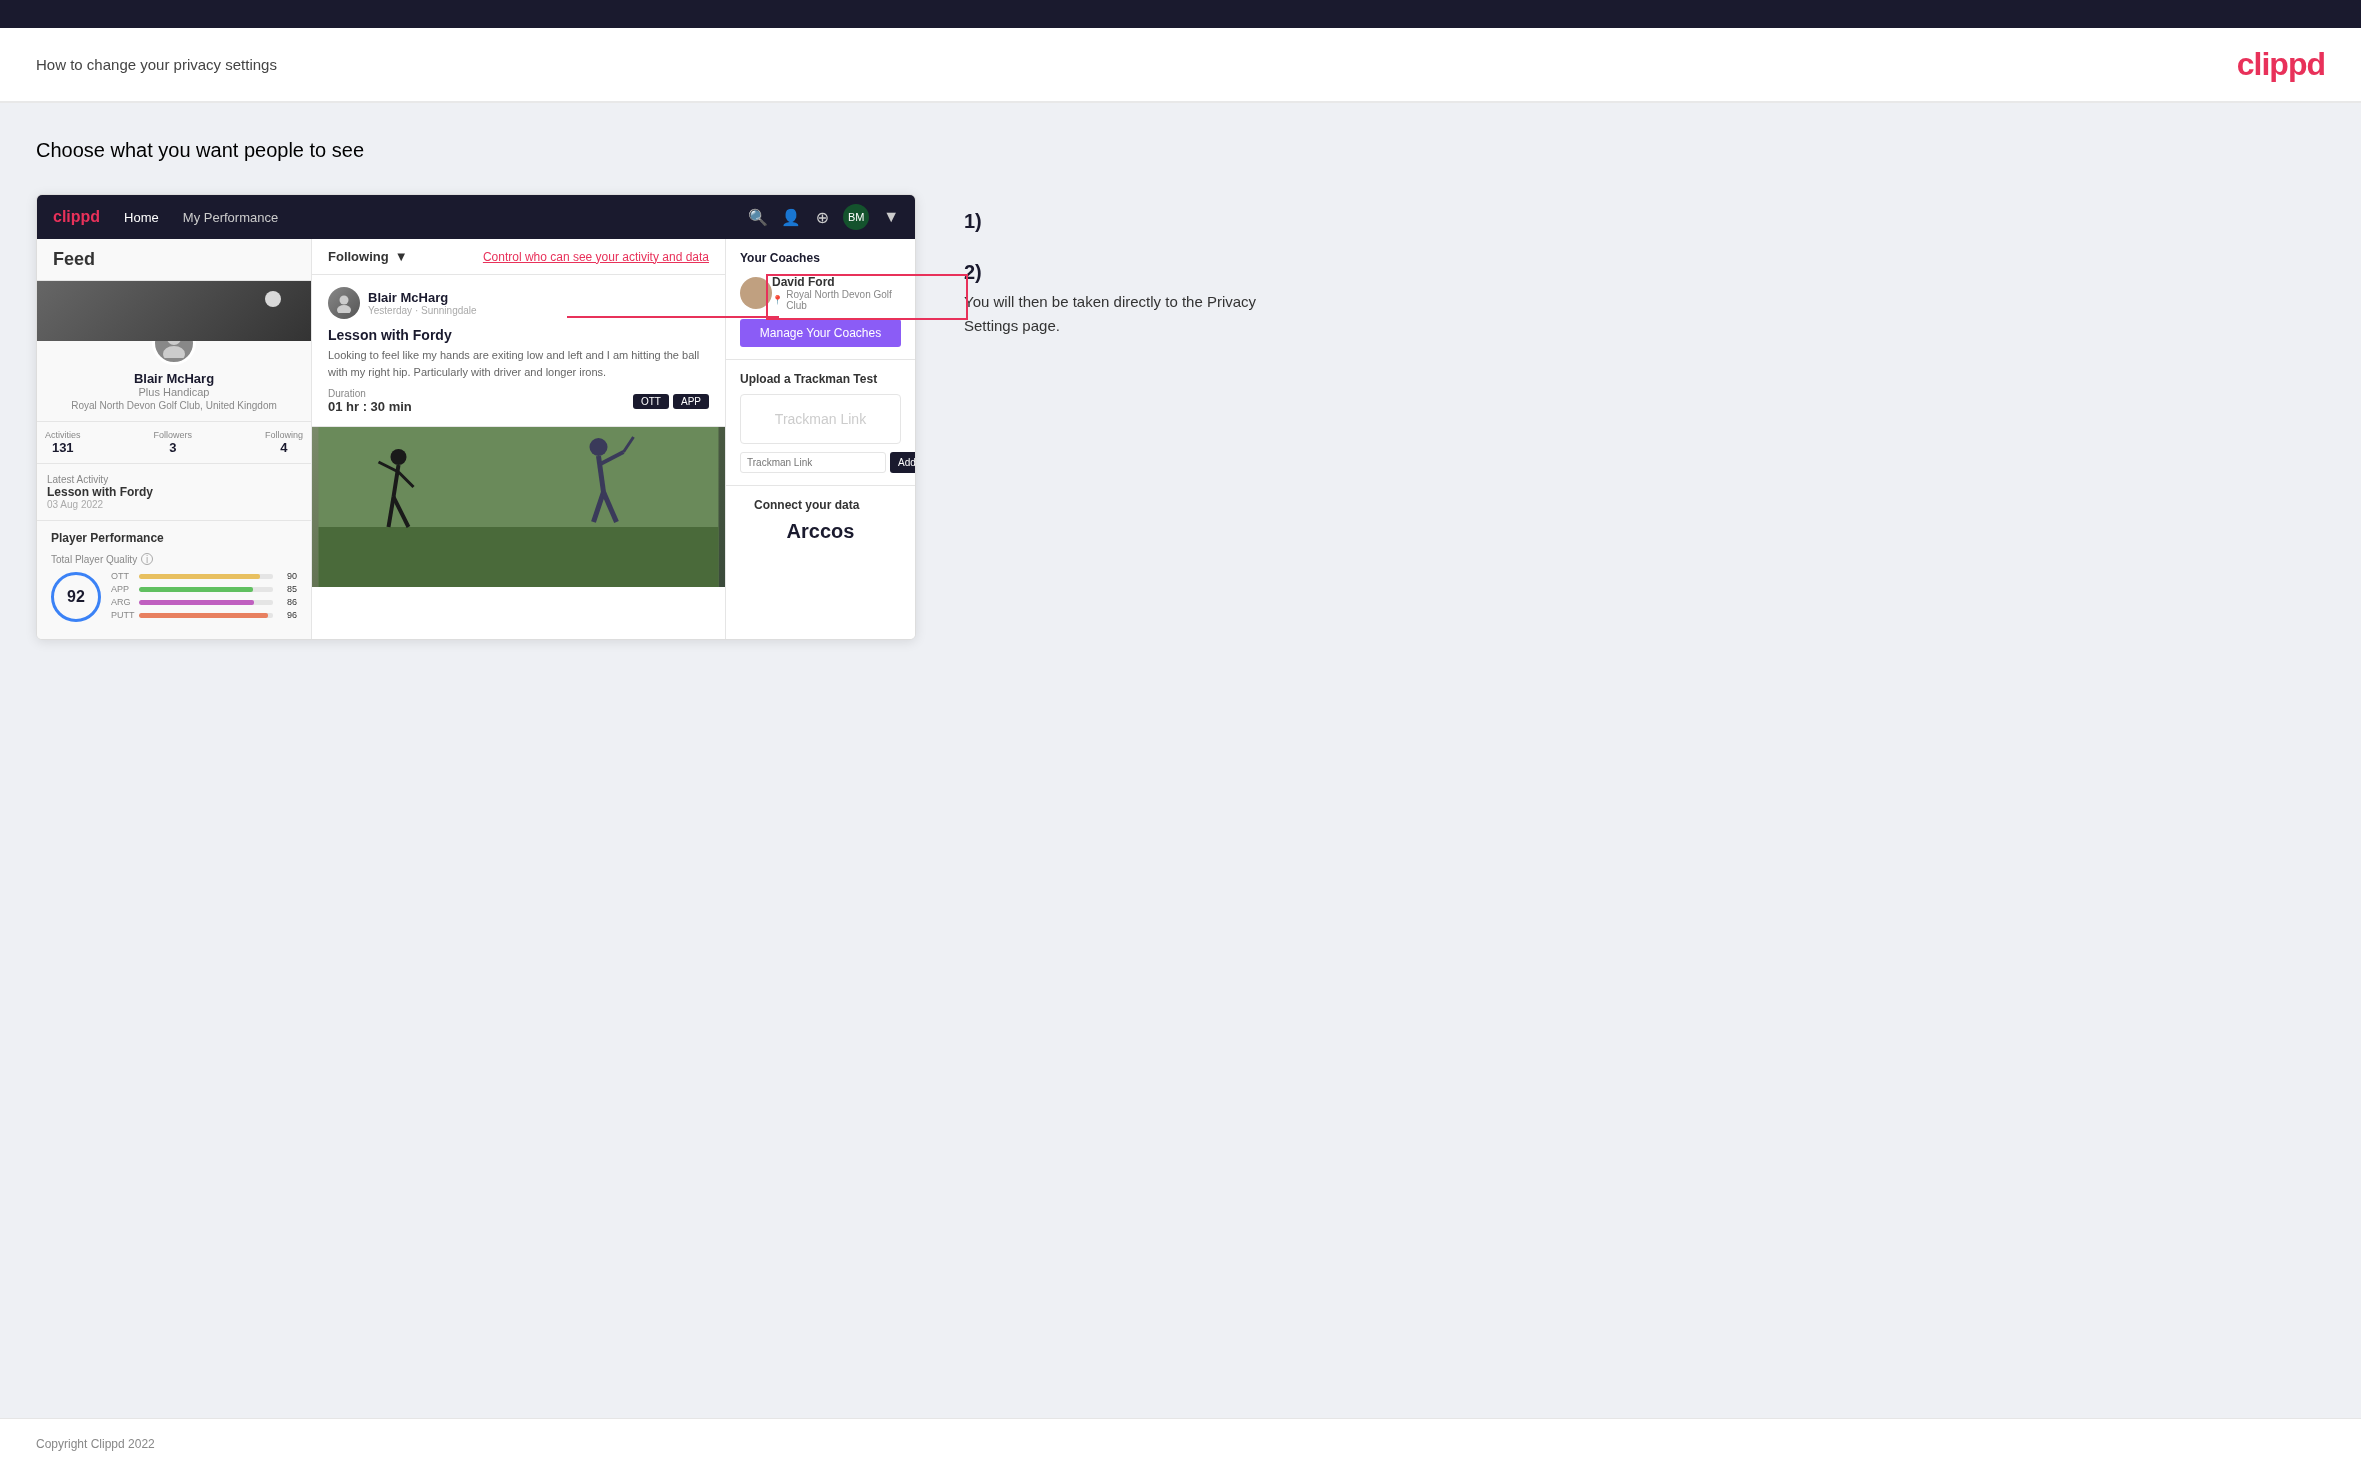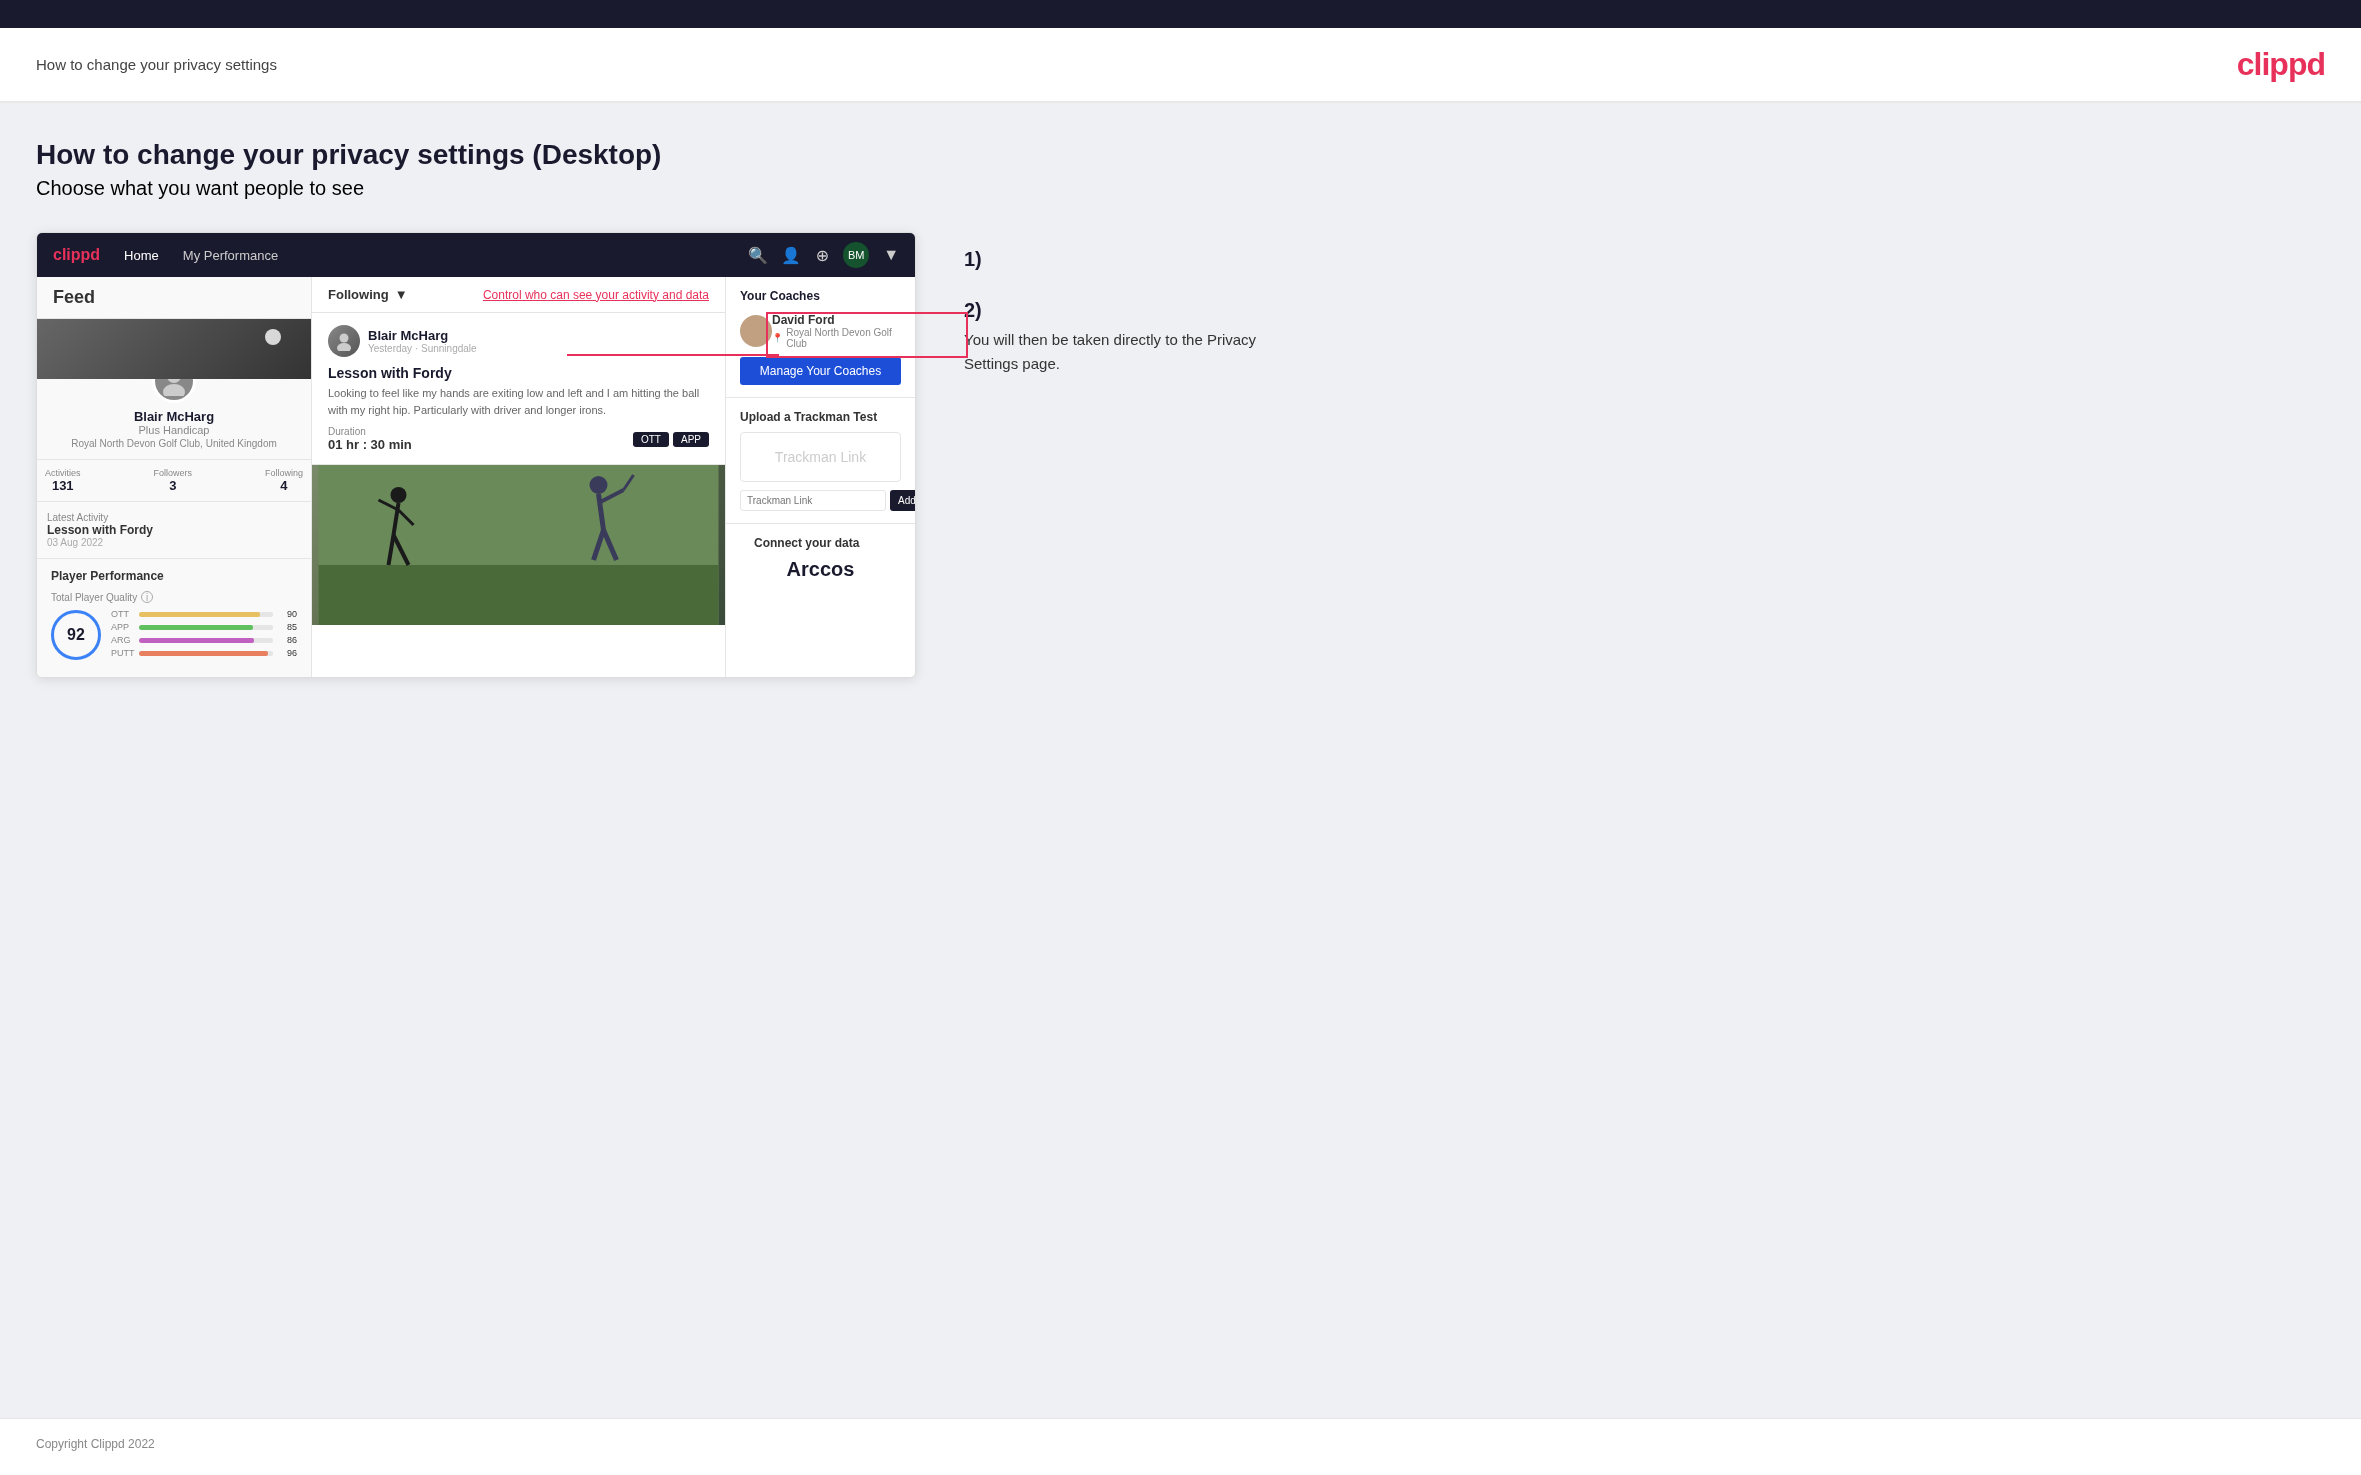--- a/index.html
+++ b/index.html
@@ -404,21 +404,21 @@
       height: 32px;
       border-radius: 50%;
       background: #c0a080;
       flex-shrink: 0;
     }
 
     .coach-name { font-size: 12px; font-weight: bold; color: #333; }
     .coach-club { font-size: 10px; color: #888; display: flex; align-items: center; gap: 3px; }
 
     .manage-coaches-btn {
-      background: #1d4ed8;
+      background: #8b5cf6;
       color: #fff;
       border: none;
       width: 100%;
       padding: 7px 0;
       font-size: 12px;
       border-radius: 3px;
       cursor: pointer;
       text-align: center;
     }
 
@@ -549,21 +549,20 @@
 <body>
 
 <div class="top-bar"></div>
 
 <div class="header">
   <span class="header-title">How to change your privacy settings</span>
   <span class="clippd-logo">clippd</span>
 </div>
 
 <div class="main-content">
-  <div class="page-heading">How to change your privacy settings (Desktop)</div>
   <div class="page-subheading">Choose what you want people to see</div>
 
   <div class="demo-area">
 
     <div class="mockup-wrapper">
 
       <div class="red-annotation-line"></div>
       <div class="red-annotation-box"></div>
 
       <div class="app-mockup">

